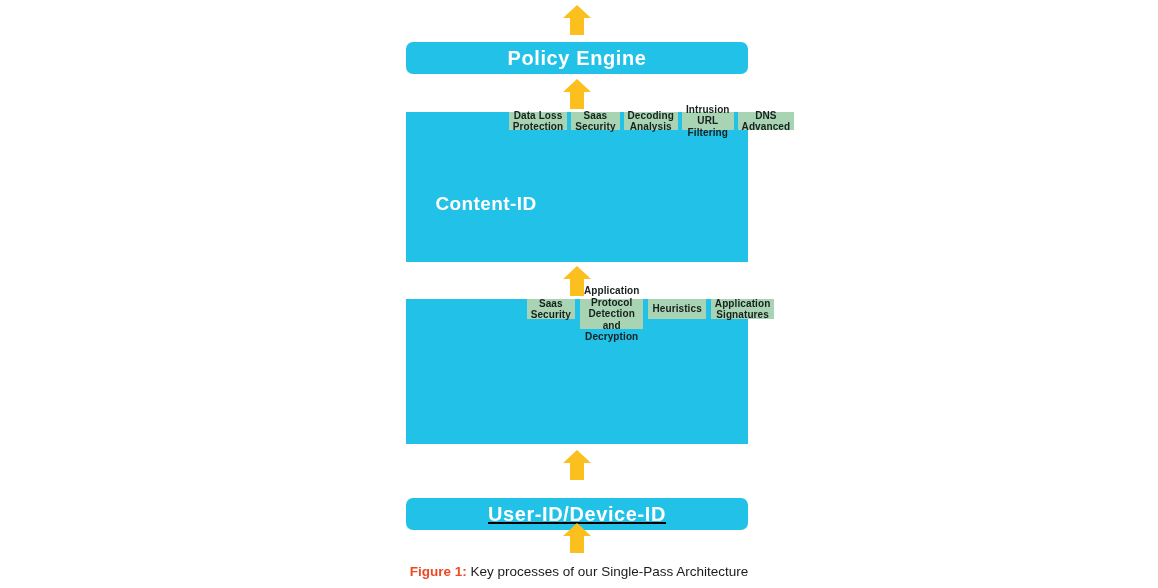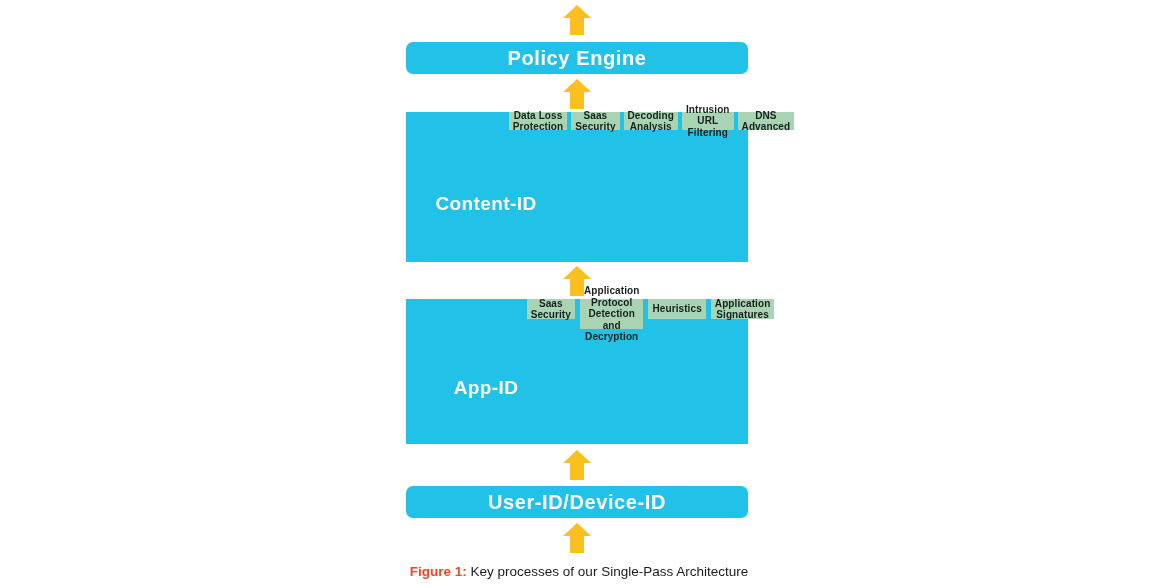--- a/index.html
+++ b/index.html
@@ -159,36 +159,35 @@
     </div>
   </div>
 
   <div class="arrow" style="left:563px; top:266px;">
     <svg viewBox="0 0 28 30" xmlns="http://www.w3.org/2000/svg" aria-hidden="true">
       <polygon points="14,0 28,13 21,13 21,30 7,30 7,13 0,13" fill="#fbc01d"></polygon>
     </svg>
   </div>
 
   <div class="panel" id="panel-app-id" style="top:299px; height:145px;">
-    <div class="panel-title">App-ID</div>
     <div class="sublist">
       <div class="subbox">Saas Security</div>
       <div class="subbox tall">Application Protocol Detection and Decryption</div>
       <div class="subbox">Heuristics</div>
       <div class="subbox">Application Signatures</div>
     </div>
   </div>
 
   <div class="arrow" style="left:563px; top:450px;">
     <svg viewBox="0 0 28 30" xmlns="http://www.w3.org/2000/svg" aria-hidden="true">
       <polygon points="14,0 28,13 21,13 21,30 7,30 7,13 0,13" fill="#fbc01d"></polygon>
     </svg>
   </div>
 
-  <div class="bar" id="bar-user-id-device-id" style="top:486px; height:32px;">
+  <div class="bar" id="bar-user-id-device-id" style="top:498px; height:32px;text-decoration:underline;">
     <span class="bar-label">User-ID/Device-ID</span>
   </div>
 
   <div class="arrow" style="left:563px; top:523px;">
     <svg viewBox="0 0 28 30" xmlns="http://www.w3.org/2000/svg" aria-hidden="true">
       <polygon points="14,0 28,13 21,13 21,30 7,30 7,13 0,13" fill="#fbc01d"></polygon>
     </svg>
   </div>
 
   <div class="caption">

